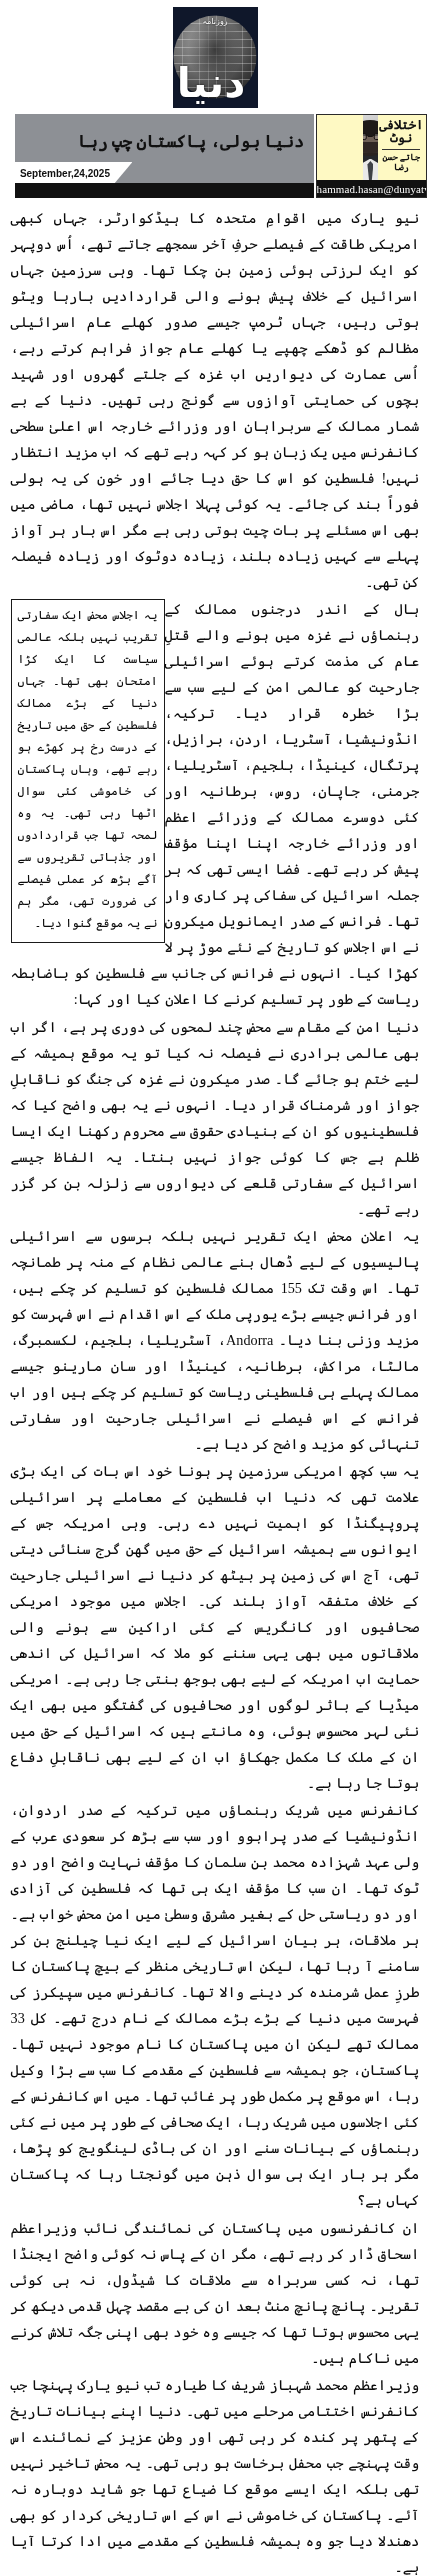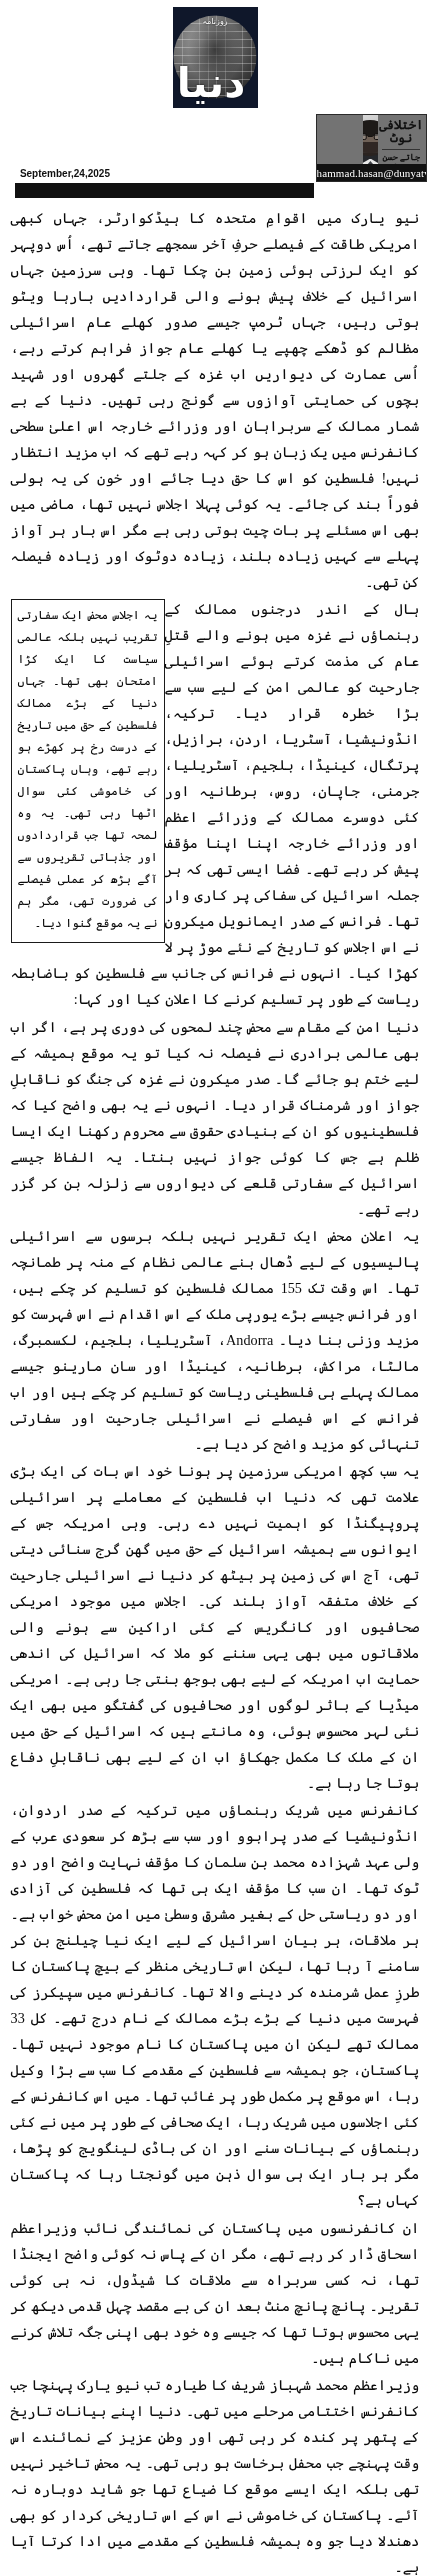--- a/index.html
+++ b/index.html
@@ -135,22 +135,22 @@
     height: 14.6px;
     background: #111111;
   }
 
   
   .nameplate {
     position: absolute;
     left: 316px;
     top: 0;
     width: 111px;
-    height: 68px;
-    background: #737373;
+    height: 84px;
+    background: #fef9c3;
     border: 0.7px solid #2a2a2a;
     overflow: hidden;
     padding-left: 46px;
   }
   .np-inner {
     position: relative;
     width: 100%;
     height: 66px;
     display: flex;
     direction: rtl;
@@ -323,20 +323,23 @@
 
 <div class="masthead">
   <div class="logo-box">
     <div class="logo-globe"></div>
     <div class="logo-sub">روزنامہ</div>
     <div class="logo-word">دنیا</div>
   </div>
 </div>
 
 <div class="header-wrap">
+  <div class="title-band">
+    <div class="headline">دنیا بولی، پاکستان چپ رہا</div>
+  </div>
   <div class="date-tab">September,24,2025</div>
   <div class="black-strip"></div>
 
   <div class="nameplate">
     <div class="np-inner">
       <div class="np-text">
         <div class="np-col-title">اختلافی نوٹ</div>
         <div class="np-rule"></div>
         <div class="np-author">جاتے حسن رضا</div>
       </div>

